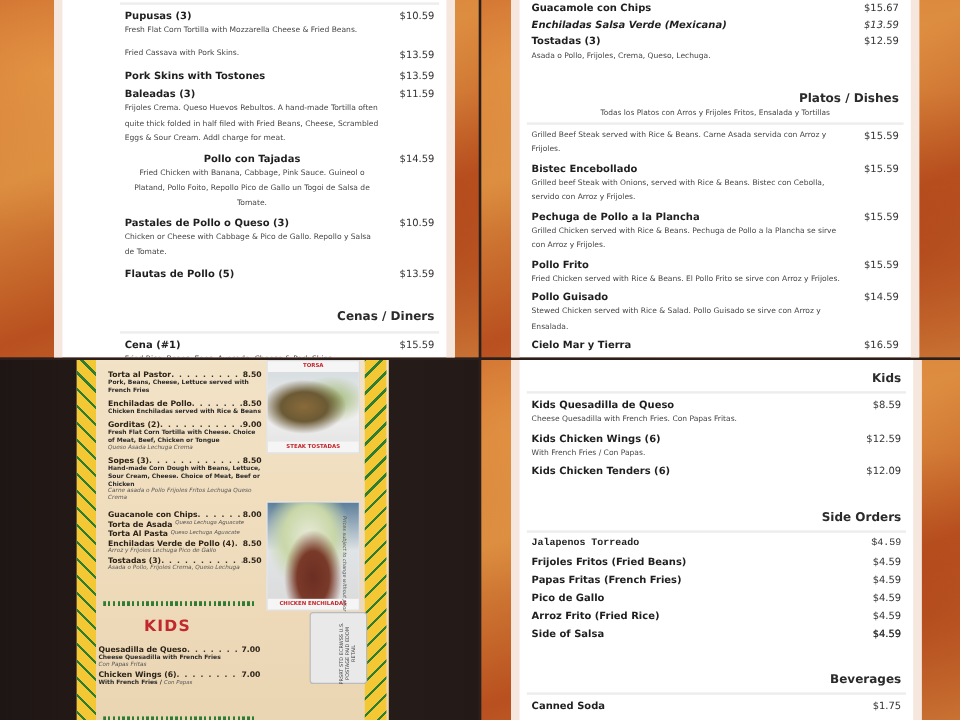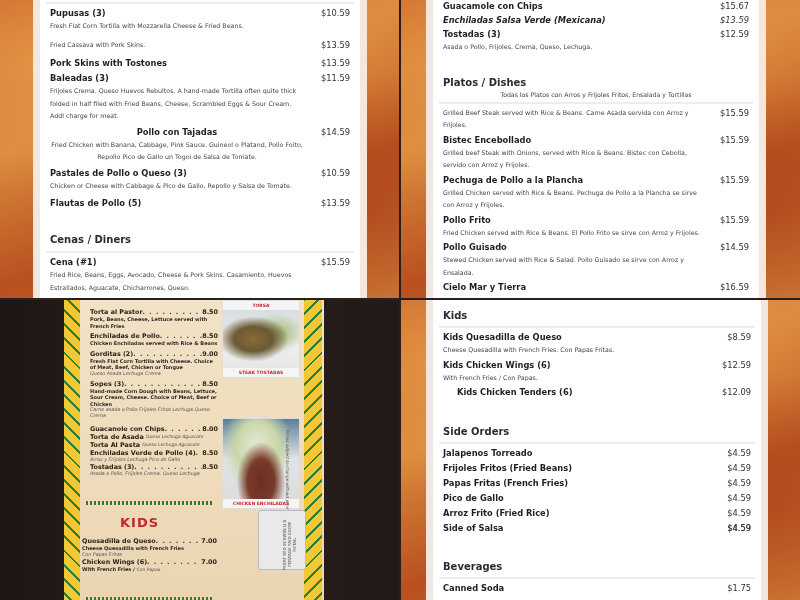--- a/index.html
+++ b/index.html
@@ -22,31 +22,31 @@
       linear-gradient(160deg, #c9642a 0%, #d9893d 35%, #b8501f 65%, #cf7d3a 100%);
   }
 
   .card {
     position: absolute; top: 0; bottom: 0;
     background: #ffffff;
     border-left: 7px solid #f5e6de;
     border-right: 7px solid #f5e6de;
     color: #222;
   }
-  .q-tl .card { left: 33px; width: 334px; }
+  .q-tl .card { left: 45px; width: 334px; padding-left: 42px; }
   .q-tr .card { left: 25px; width: 340px; }
   .q-br .card { left: 25px; width: 342px; }
 
   .card-inner { padding: 0 10px 0 10px; }
 
   .item { position: relative; padding-right: 46px; }
   .item-name { font-weight: bold; font-size: 8.3px; color: #1f1f1f; line-height: 12px; }
   .item-price { position: absolute; right: 0; top: 0; font-size: 8.3px; color: #333; line-height: 12px; }
   .item-desc { font-size: 6.3px; color: #444; line-height: 12.5px; margin-top: 1px; }
-  .sec-title { text-align: left; font-weight: bold; font-size: 10px; color: #2b2b2b; }
+  .sec-title { text-align: right; font-weight: bold; font-size: 10px; color: #2b2b2b; }
   .sec-sub { text-align: center; font-size: 6.2px; color: #444; margin-top: 3px; }
   .sec-rule { border-top: 2px solid #ededed; margin: 6px -4px 0 -4px; }
 
   
   .photo-bg { position: absolute; inset: 0; background: linear-gradient(90deg, #1e1614 0%, #2a1f1c 40%, #231a17 100%); }
   .paper {
     position: absolute; left: 64px; top: -2px; width: 260px; height: 310px;
     background: linear-gradient(180deg, #f2e2c6 0%, #efdcbc 50%, #ead5b2 100%);
   }
   .zig-left {
@@ -322,30 +322,30 @@
         <div class="item" style="margin-top:3px;">
           <div class="item-name">Kids Quesadilla de Queso</div>
           <div class="item-price">$8.59</div>
           <div class="item-desc">Cheese Quesadilla with French Fries. Con Papas Fritas.</div>
         </div>
         <div class="item" style="margin-top:2px;">
           <div class="item-name">Kids Chicken Wings (6)</div>
           <div class="item-price">$12.59</div>
           <div class="item-desc">With French Fries / Con Papas.</div>
         </div>
-        <div class="item" style="margin-top:2px;margin-left:14px;">
+        <div class="item" style="margin-top:2px;">
           <div class="item-name">Kids Chicken Tenders (6)</div>
           <div class="item-price">$12.09</div>
         </div>
       </div>
 
       <div style="margin-top:28px;">
         <div class="sec-title">Side Orders</div>
         <div class="sec-rule" style="margin-top:5px;"></div>
-        <div class="item" style="margin-top:3px;">
+        <div class="item" style="margin-top:3px;font-family:Liberation Mono, monospace;">
           <div class="item-name">Jalapenos Torreado</div>
           <div class="item-price">$4.59</div>
         </div>
         <div class="item" style="margin-top:3px;">
           <div class="item-name">Frijoles Fritos (Fried Beans)</div>
           <div class="item-price">$4.59</div>
         </div>
         <div class="item" style="margin-top:3px;">
           <div class="item-name">Papas Fritas (French Fries)</div>
           <div class="item-price">$4.59</div>

